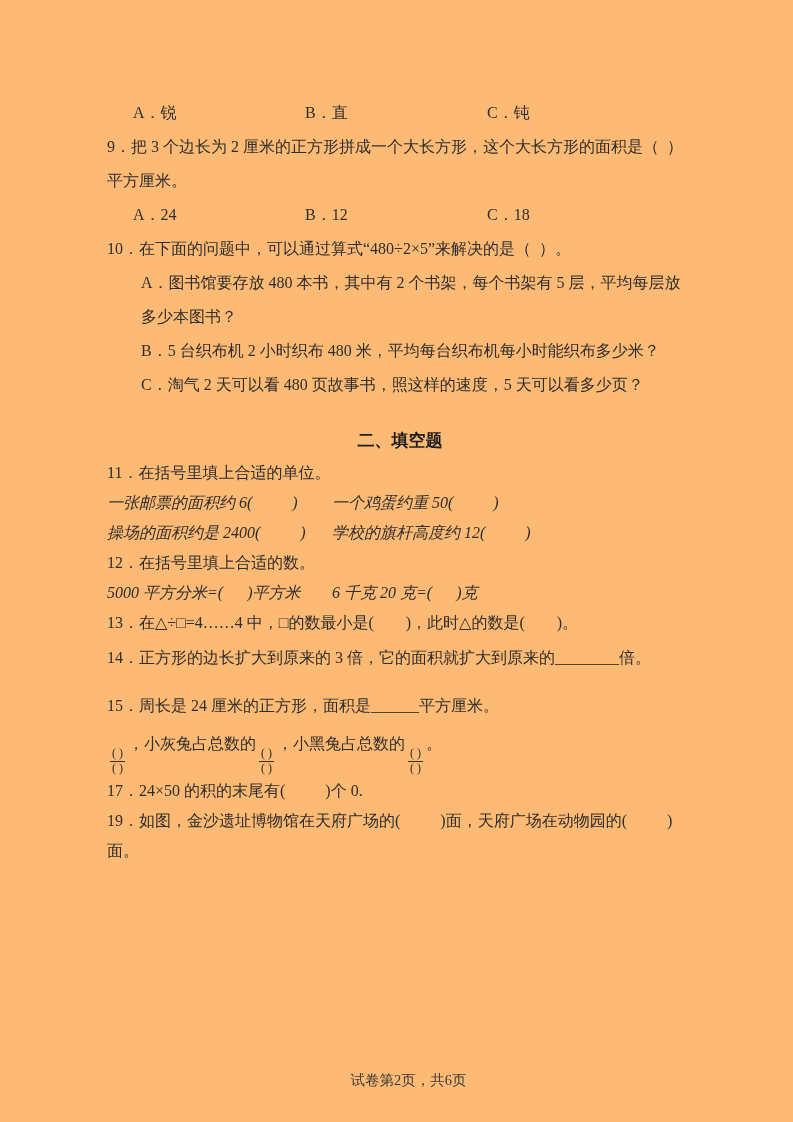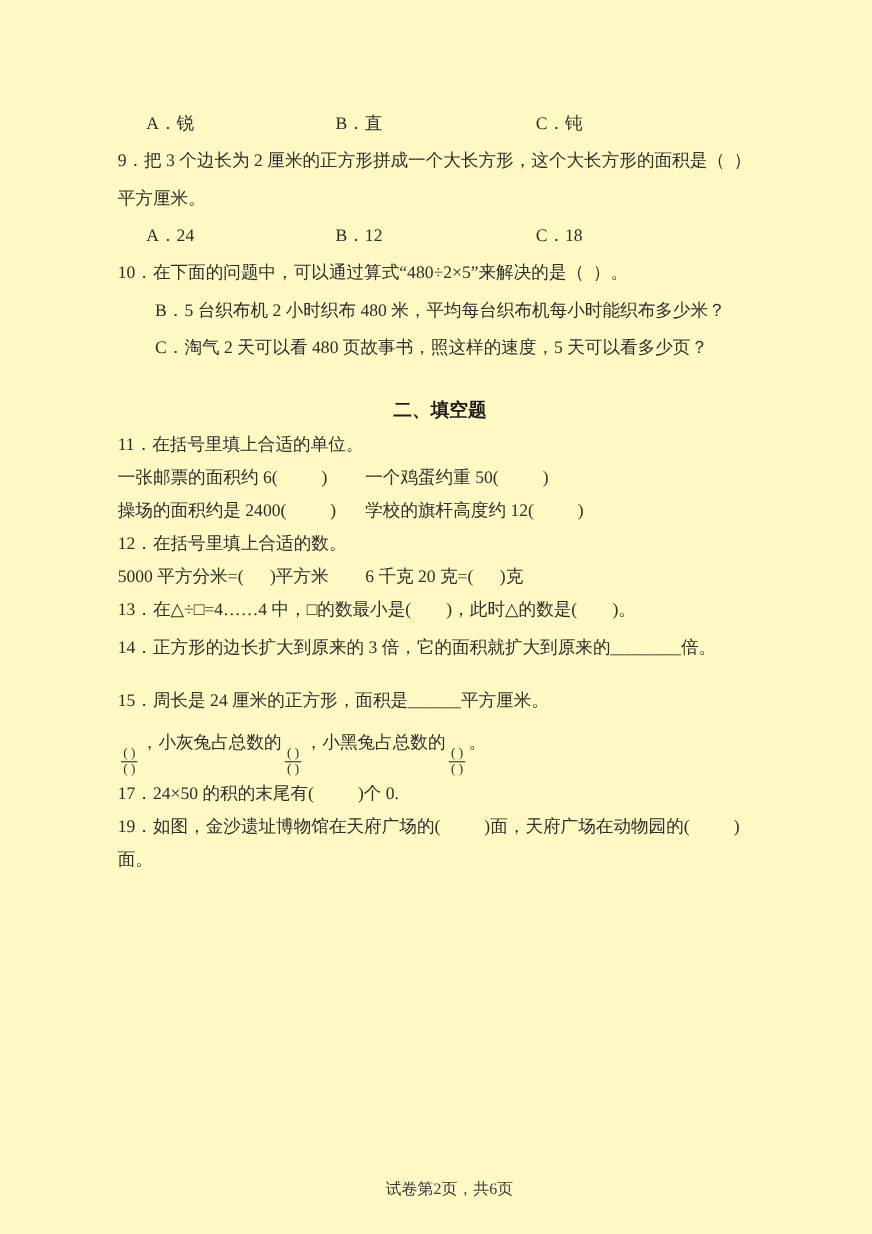--- a/index.html
+++ b/index.html
@@ -1,19 +1,19 @@
 <!DOCTYPE html>
 <html><head>
 <meta charset="utf-8">
 <style>
   html,body{margin:0;padding:0;background:#ffffff;}
   .page{
     position:relative;
     width:793px;height:1122px;
-    background:#fef9c3;
+    background:#fdba74;
     font-family:"Liberation Serif","DejaVu Serif",serif;
     color:#2e2e2e;
     font-size:16px;
     overflow:hidden;
     box-sizing:border-box;
     padding:96px 100px 0 107px;
   }
   .line{white-space:pre-wrap;line-height:30px;}
   .choice-line{white-space:pre-wrap;line-height:34px;}
   .opt-row{
@@ -25,20 +25,21 @@
   .opt-row span{white-space:pre-wrap;}
   .opt-para{margin-left:34px;white-space:pre-wrap;line-height:34px;}
   .section-title{
     font-weight:bold;color:#1c1c1c;font-size:17px;
     line-height:34px;margin-top:22px;white-space:pre-wrap;text-align:center;
   }
   .two-col{
     display:grid;
     grid-template-columns:225px auto;
     line-height:30px;
+    font-style:italic;
   }
   .two-col span{white-space:pre-wrap;}
   .q14{margin-top:5px;}
   .q15{margin-top:18px;}
   .q16-line{white-space:pre-wrap;line-height:45px;}
   .frac{
     display:inline-flex;flex-direction:column;align-items:center;
     vertical-align:-8px;font-size:12px;line-height:1.15;margin:0 3px;
   }
   .frac .num{border-bottom:1px solid #2e2e2e;padding:0 2px;}
@@ -62,20 +63,21 @@
 
   <div class="choice-line">9．把 3 个边长为 2 厘米的正方形拼成一个大长方形，这个大长方形的面积是（  ）平方厘米。</div>
 
   <div class="opt-row">
     <span>A．24</span>
     <span>B．12</span>
     <span>C．18</span>
   </div>
 
   <div class="choice-line">10．在下面的问题中，可以通过算式“480÷2×5”来解决的是（  ）。</div>
+  <div class="opt-para">A．图书馆要存放 480 本书，其中有 2 个书架，每个书架有 5 层，平均每层放多少本图书？</div>
   <div class="opt-para">B．5 台织布机 2 小时织布 480 米，平均每台织布机每小时能织布多少米？</div>
   <div class="opt-para">C．淘气 2 天可以看 480 页故事书，照这样的速度，5 天可以看多少页？</div>
 
   <div class="section-title">二、填空题</div>
 
   <div class="line">11．在括号里填上合适的单位。</div>
   <div class="two-col">
     <span>一张邮票的面积约 6(          )</span>
     <span>一个鸡蛋约重 50(          )</span>
   </div>

